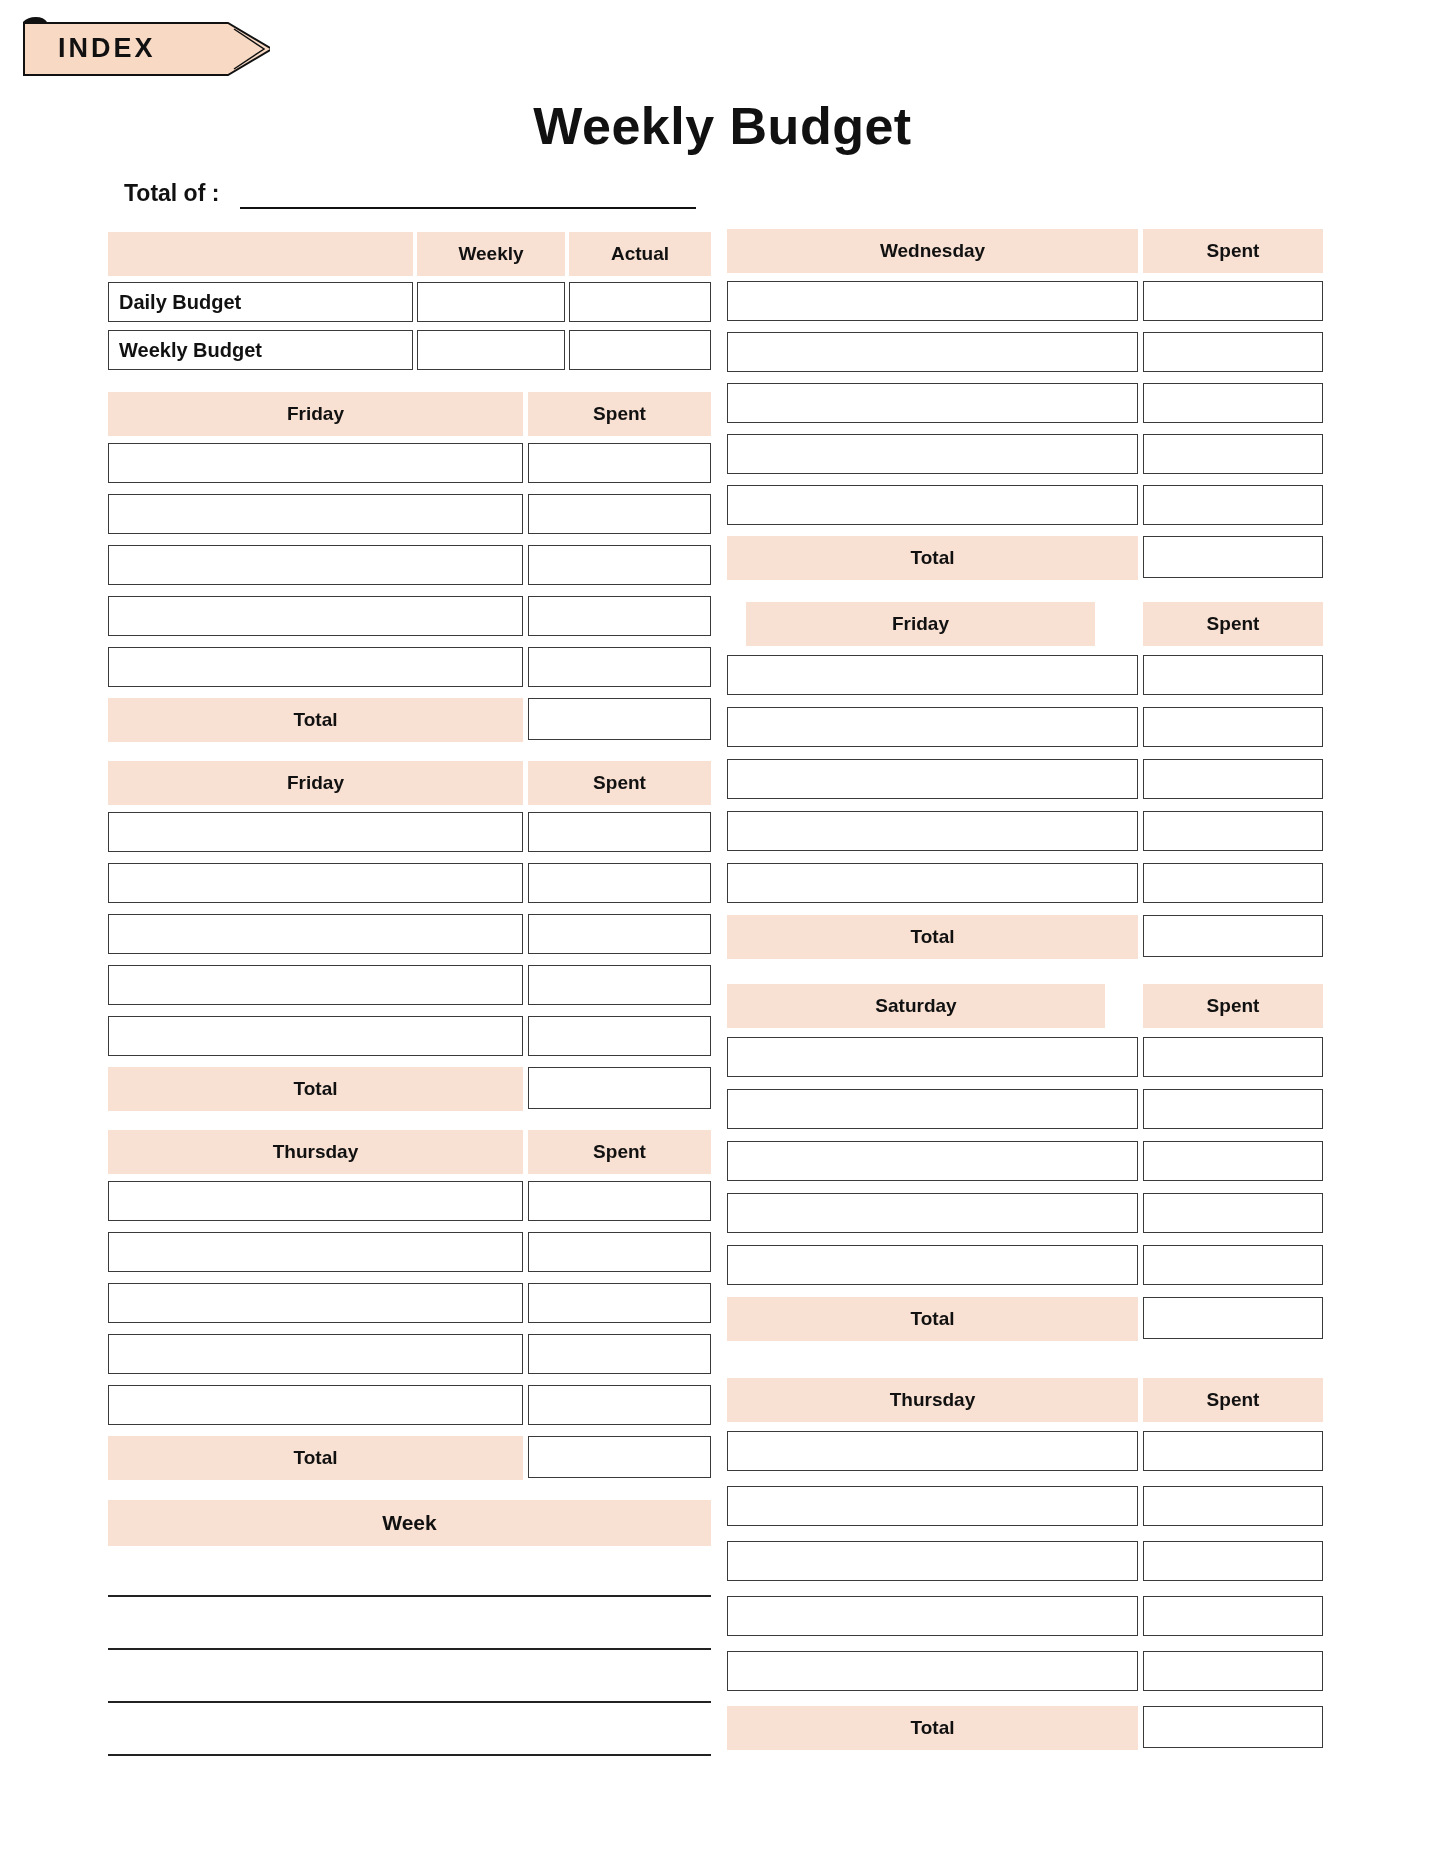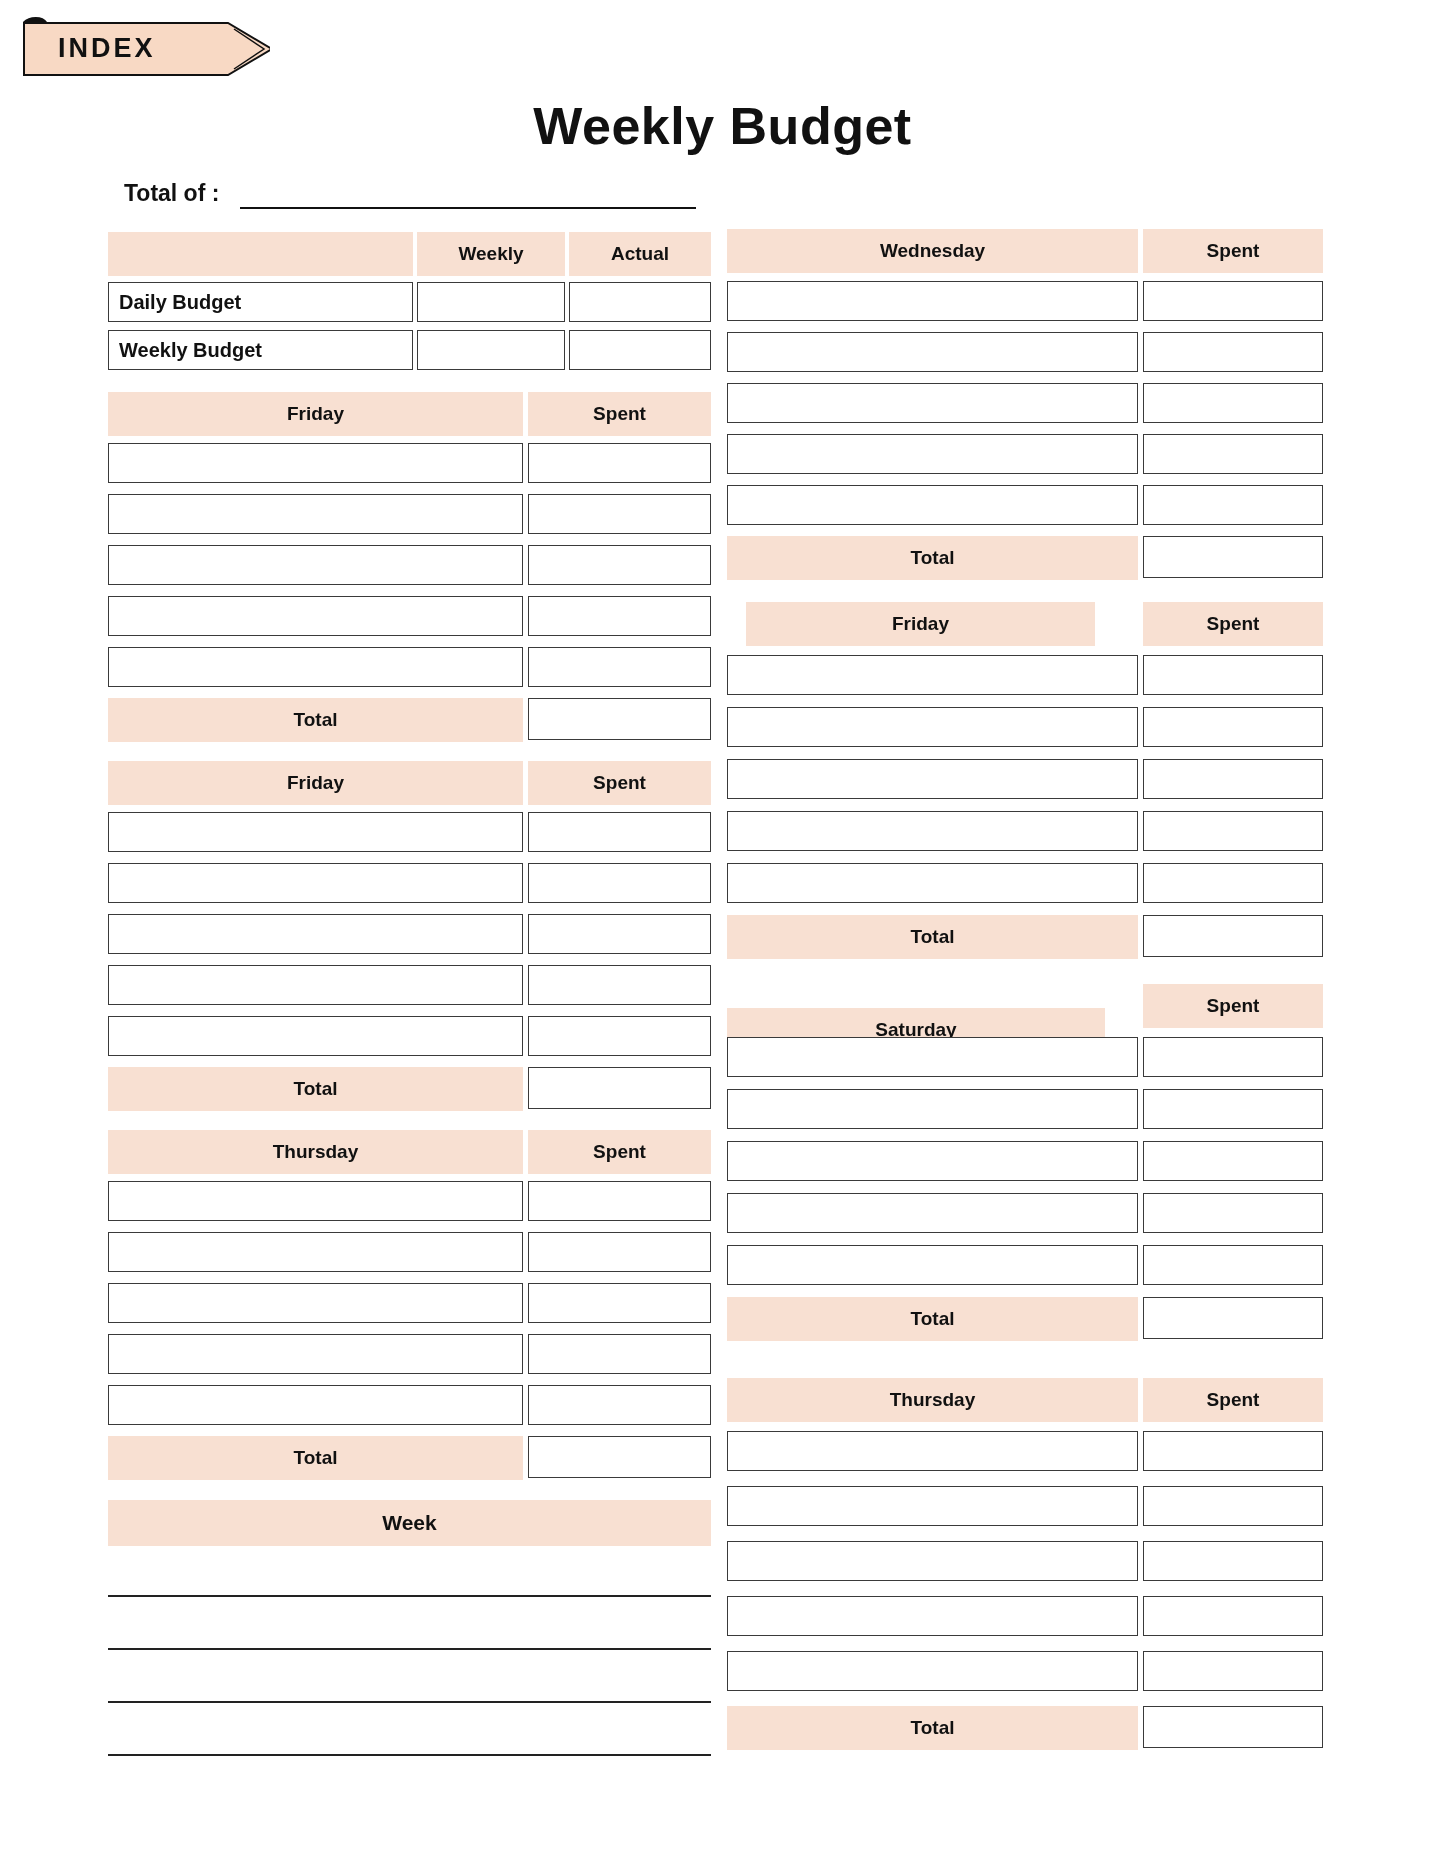--- a/index.html
+++ b/index.html
@@ -227,21 +227,21 @@
 <div class="box" style="left:1143px; top:707px; width:180px; height:40px;"></div>
 <div class="box" style="left:727px; top:759px; width:411px; height:40px;"></div>
 <div class="box" style="left:1143px; top:759px; width:180px; height:40px;"></div>
 <div class="box" style="left:727px; top:811px; width:411px; height:40px;"></div>
 <div class="box" style="left:1143px; top:811px; width:180px; height:40px;"></div>
 <div class="box" style="left:727px; top:863px; width:411px; height:40px;"></div>
 <div class="box" style="left:1143px; top:863px; width:180px; height:40px;"></div>
 <div class="totalbar" style="left:727px; top:915px; width:411px; height:44px;">Total</div>
 <div class="box" style="left:1143px; top:915px; width:180px; height:42px;"></div>
 
-<div class="hdr" style="left:727px; top:984px; width:378px; height:44px;margin-top:24px;">Saturday</div>
+<div class="hdr" style="left:727px; top:984px; width:378px; height:44px;">Saturday</div>
 <div class="hdr" style="left:1143px; top:984px; width:180px; height:44px;">Spent</div>
 <div class="box" style="left:727px; top:1037px; width:411px; height:40px;"></div>
 <div class="box" style="left:1143px; top:1037px; width:180px; height:40px;"></div>
 <div class="box" style="left:727px; top:1089px; width:411px; height:40px;"></div>
 <div class="box" style="left:1143px; top:1089px; width:180px; height:40px;"></div>
 <div class="box" style="left:727px; top:1141px; width:411px; height:40px;"></div>
 <div class="box" style="left:1143px; top:1141px; width:180px; height:40px;"></div>
 <div class="box" style="left:727px; top:1193px; width:411px; height:40px;"></div>
 <div class="box" style="left:1143px; top:1193px; width:180px; height:40px;"></div>
 <div class="box" style="left:727px; top:1245px; width:411px; height:40px;"></div>

